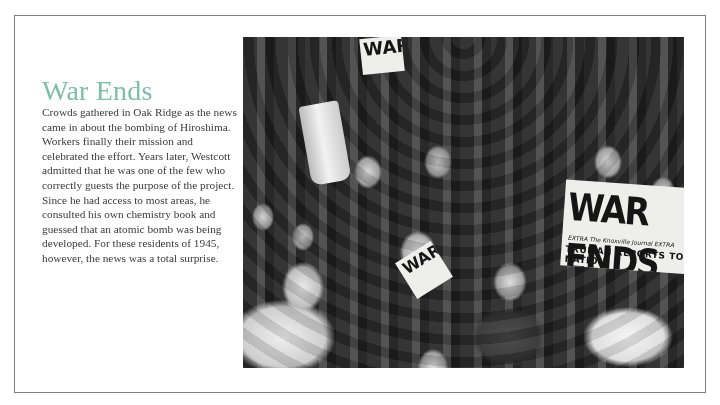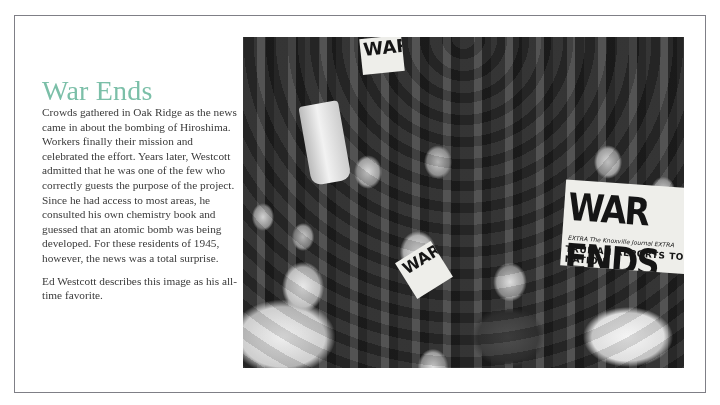--- a/index.html
+++ b/index.html
@@ -41,21 +41,20 @@
 </style>
 </head>
 <body>
 
 <div class="frame"></div>
 
 <h1 class="title">War Ends</h1>
 
 <div class="body-text">
   <p>Crowds gathered in Oak Ridge as the news came in about the bombing of Hiroshima. Workers finally their mission and celebrated the effort. Years later, Westcott admitted that he was one of the few who correctly guests the purpose of the project. Since he had access to most areas, he consulted his own chemistry book and guessed that an atomic bomb was being developed. For these residents of 1945, however, the news was a total surprise.</p>
-  <p>Ed Westcott describes this image as his all-time favorite.</p>
 </div>
 
 <div class="photo">
   <div class="crowd-shade"></div>
   <div class="cup"></div>
   <div class="sign sign-small">
     <span class="headline">WAR</span>
   </div>
   <div class="sign sign-mid">
     <span class="headline">WAR</span>

